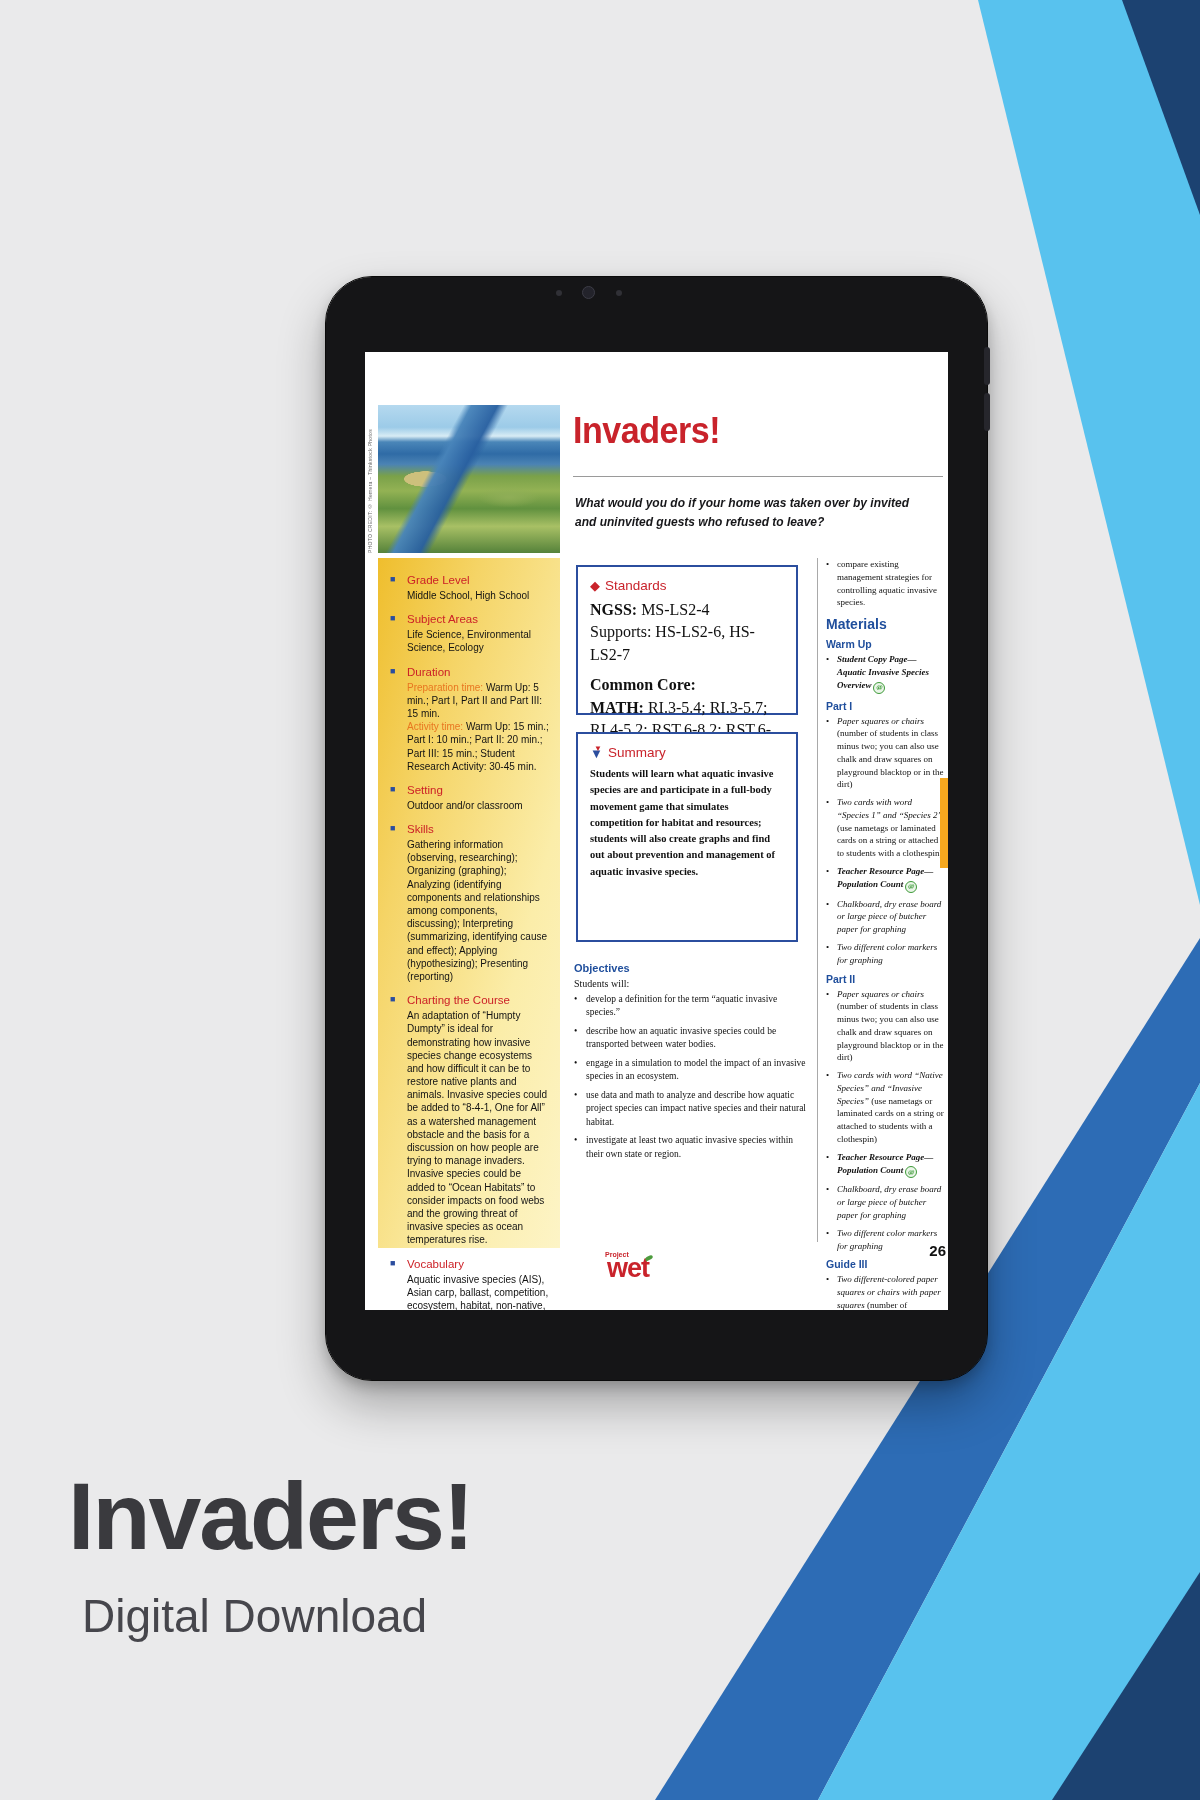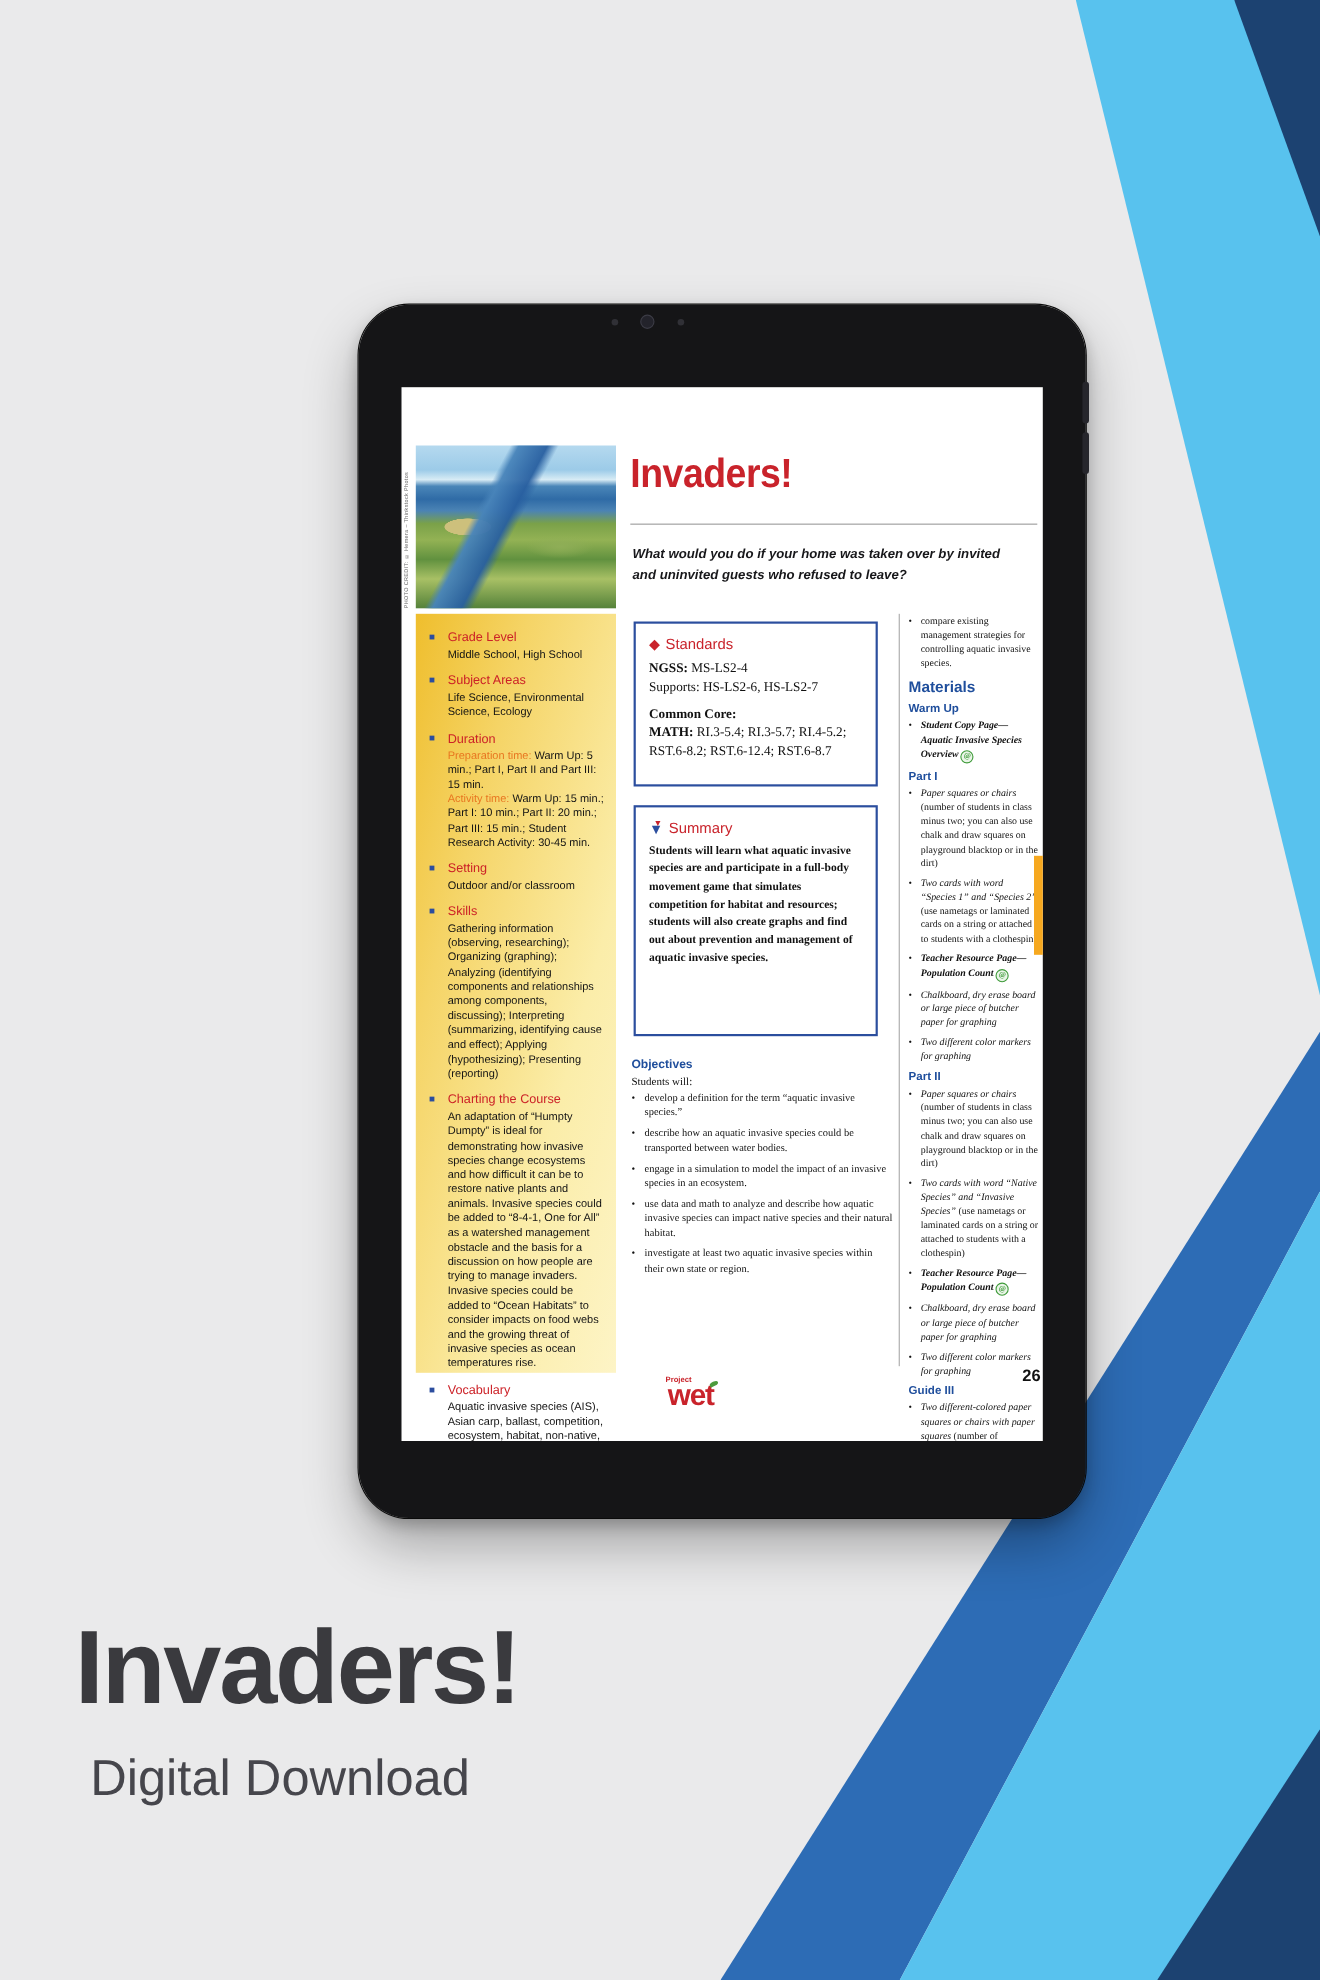--- a/index.html
+++ b/index.html
@@ -61,21 +61,21 @@
   
   .box{position:absolute;left:211px;box-sizing:border-box;width:222px;border:2px solid #2b4e9e;
        background:#fff;padding:11px 12px;}
   .box-standards{top:213px;height:150px;}
   .box-summary{top:380px;height:210px;}
   .box-head{font-size:13.5px;color:#c9232b;margin-bottom:6px;display:flex;align-items:center;gap:5px;}
   .diamond{color:#c9232b;font-size:13px;line-height:1;}
   .tri-wrap{position:relative;width:13px;height:12px;display:inline-block;}
   .tri-navy{position:absolute;left:0;top:0;color:#2b4e9e;font-size:13px;line-height:1;}
   .tri-red{position:absolute;left:4px;top:-2px;color:#c9232b;font-size:8px;line-height:1;}
-  .std-line{font-family:"Liberation Serif",serif;font-size:12px;line-height:1.4;color:#111;}
+  .std-line{font-family:"Liberation Serif",serif;font-size:16px;line-height:1.4;color:#111;}
   .std-gap{margin-top:8px;}
   .b{font-weight:bold;}
   .summary-body{font-family:"Liberation Serif",serif;font-weight:bold;font-size:10.5px;
                 line-height:1.55;color:#111;}
   .watermark{position:absolute;left:230px;top:430px;font-size:88px;font-weight:900;color:#000;
              opacity:.04;font-style:italic;letter-spacing:-4px;pointer-events:none;}
 
   .objectives{position:absolute;left:209px;top:610px;width:238px;}
   .obj-head{font-size:11px;font-weight:bold;color:#1f4e9c;margin-bottom:4px;}
   .serif{font-family:"Liberation Serif",serif;}
@@ -212,21 +212,21 @@
         <div class="bullet-row serif">
             <span class="dot">•</span>
             <span>describe how an aquatic invasive species could be transported between water bodies.</span>
           </div>
         <div class="bullet-row serif">
             <span class="dot">•</span>
             <span>engage in a simulation to model the impact of an invasive species in an ecosystem.</span>
           </div>
         <div class="bullet-row serif">
             <span class="dot">•</span>
-            <span>use data and math to analyze and describe how aquatic invasive species can impact native species and their natural habitat.</span>
+            <span>use data and math to analyze and describe how aquatic project species can impact native species and their natural habitat.</span>
           </div>
         <div class="bullet-row serif">
             <span class="dot">•</span>
             <span>investigate at least two aquatic invasive species within their own state or region.</span>
           </div>
       </div>
 
       <div class="col-divider"></div>
 
       <div class="right-col">

